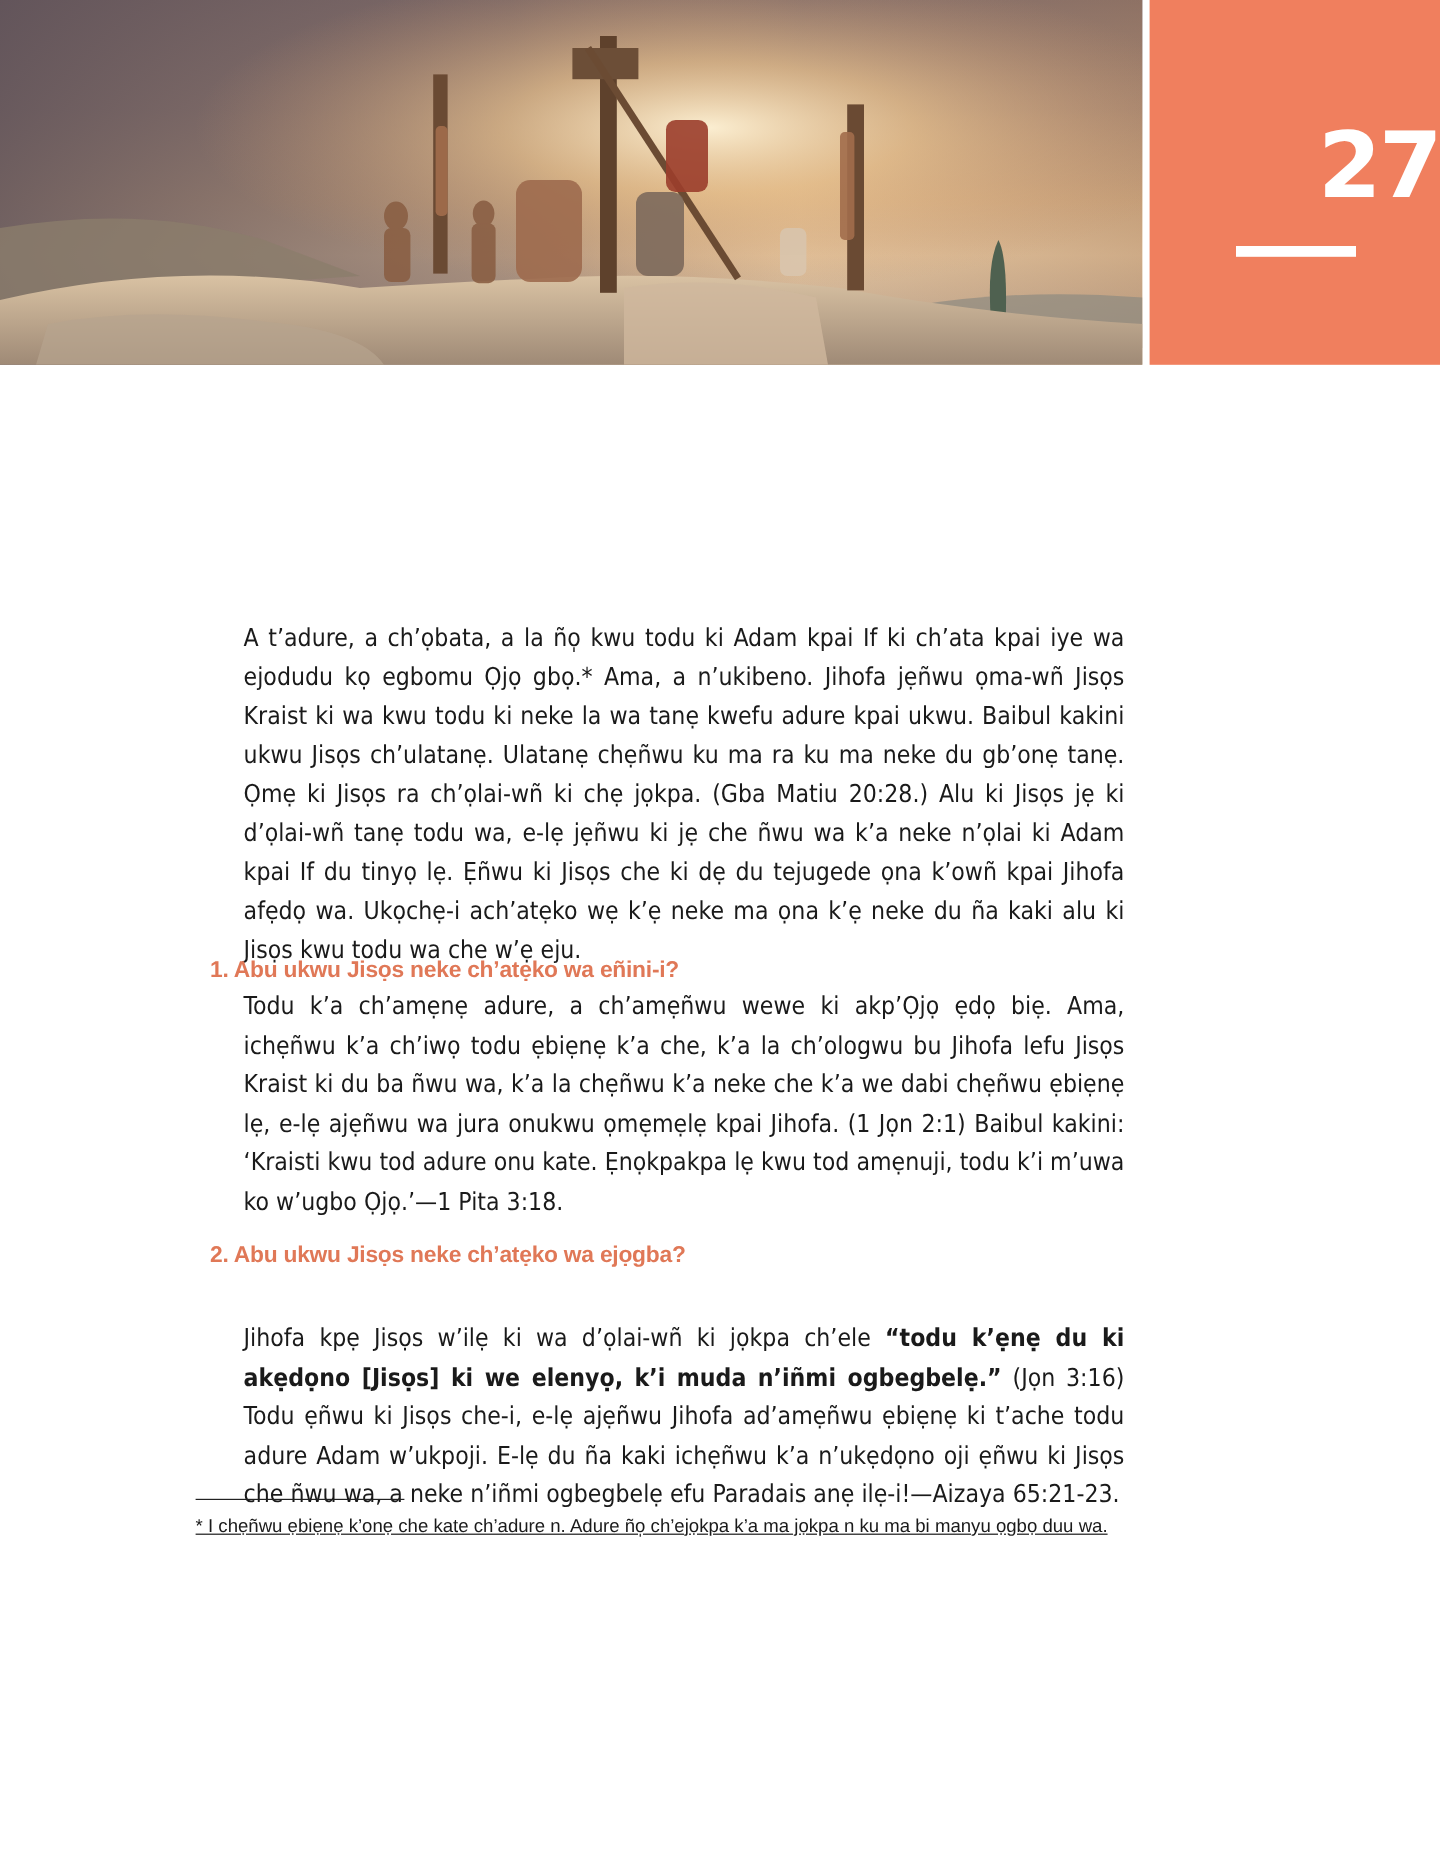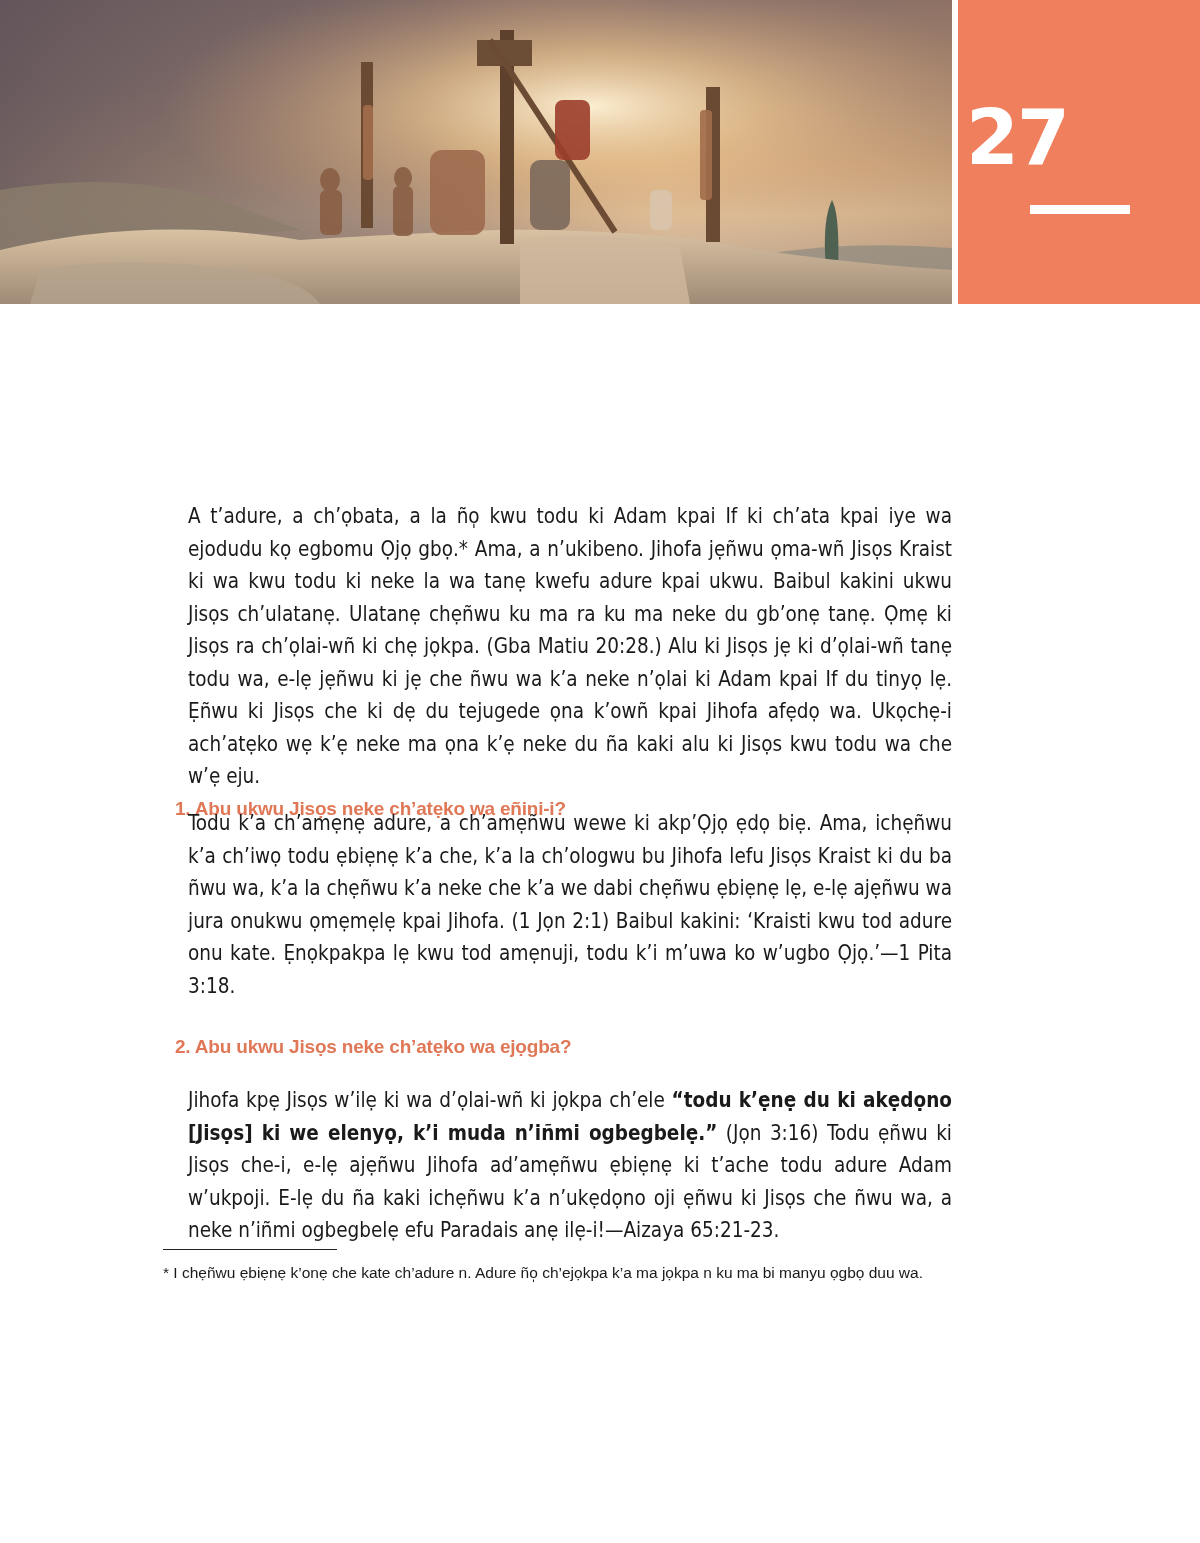--- a/index.html
+++ b/index.html
@@ -6,38 +6,38 @@
   body { width: 1200px; height: 1543px; position: relative; overflow: hidden;
          font-family: "Liberation Sans", "DejaVu Sans", sans-serif; color: #1a1a1a; }
 
   
   .hero { position: absolute; left: 0; top: 0; width: 952px; height: 304px; overflow: hidden;
           background: linear-gradient(180deg, #7d6a6a 0%, #a48a7c 30%, #d8b48c 55%, #e7c9a3 70%, #cdb49a 85%, #b9a48d 100%); }
   .hero svg { display: block; width: 100%; height: 100%; }
 
   
   .chapter-badge { position: absolute; left: 958px; top: 0; width: 242px; height: 304px; background: #f07f5e; }
-  .chapter-number { position: absolute; left: 0; right: 0; top: 100px; text-align: left;
+  .chapter-number { position: absolute; left: 0; right: 0; top: 100px; text-align: right;
                     font-family: "DejaVu Sans", sans-serif; font-weight: bold; font-size: 76px;
-                    color: #ffffff; letter-spacing: -2px; line-height: 1; padding-left: 8px; }
+                    color: #ffffff; letter-spacing: -2px; line-height: 1; padding-left: 20px; }
   .chapter-rule { position: absolute; left: 72px; width: 100px; top: 205px; height: 9px; background: #ffffff; }
 
   
   .title { position: absolute; left: 163px; top: 356px; margin: 0; font-family: "DejaVu Sans", sans-serif;
            font-weight: bold; font-size: 43px; line-height: 54px; color: #000; letter-spacing: -1px; }
 
   .content { position: absolute; left: 188px; top: 500px; width: 764px; }
-  .para { margin: 0; font-size: 20.5px; line-height: 32.5px; text-align: justify; font-family: "DejaVu Sans Condensed", "Liberation Sans Narrow", "Liberation Sans", sans-serif; }
+  .para { margin: 15px; font-size: 20.5px; line-height: 32.5px; text-align: justify; font-family: "DejaVu Sans Condensed", "Liberation Sans Narrow", "Liberation Sans", sans-serif; }
   .question { position: absolute; left: 163px; font-size: 19px; font-weight: bold; color: #e07857; margin: 12px;
               font-family: "Liberation Sans", sans-serif; letter-spacing: -0.2px; }
   .block { position: absolute; left: 188px; width: 764px; }
   .bold { font-weight: bold; }
 
   .footnote-rule { position: absolute; left: 163px; top: 1249px; width: 174px; height: 1px; background: #222; }
-  .footnote { position: absolute; left: 163px; top: 1262px; width: 790px; margin: 0; font-size: 15.5px; line-height: 22px; color: #1a1a1a; }
+  .footnote { position: absolute; left: 163px; top: 1262px; width: 790px; margin: 0; font-size: 15.5px; line-height: 22px; color: #1a1a1a; text-decoration: underline; }
 </style>
 </head>
 <body>
 
 <div class="hero">
   <svg viewBox="0 0 952 304" preserveAspectRatio="none">
     <defs>
       <radialGradient id="sun" cx="0.62" cy="0.35" r="0.45">
         <stop offset="0" stop-color="#fff3d6" stop-opacity="0.95"></stop>
         <stop offset="0.4" stop-color="#f2c98f" stop-opacity="0.6"></stop>

